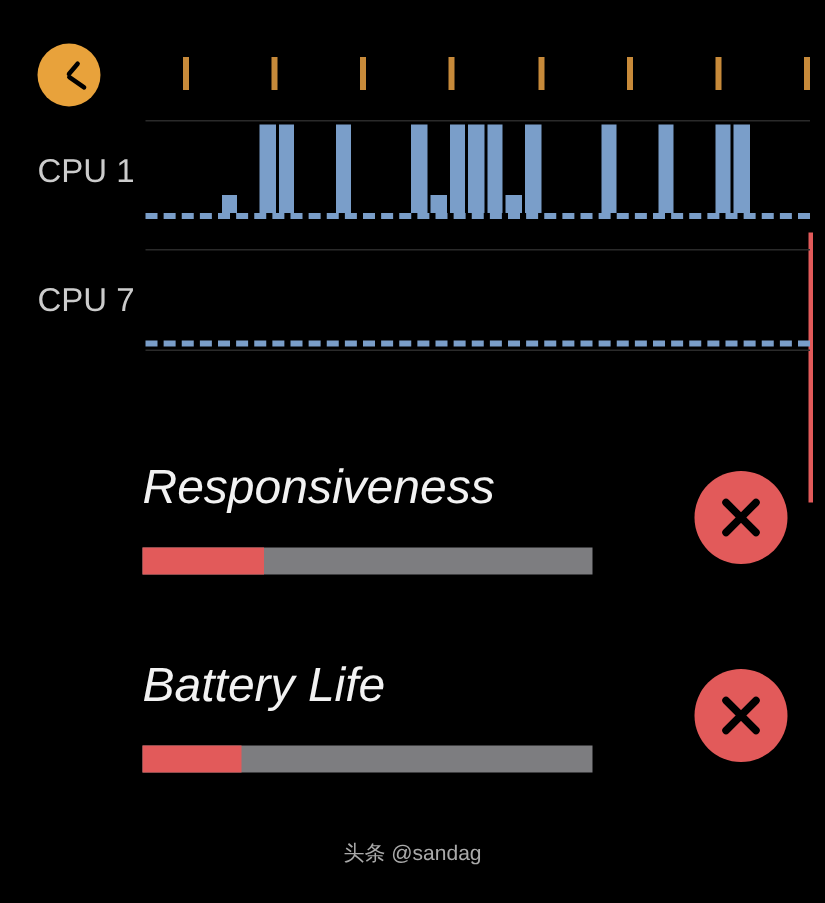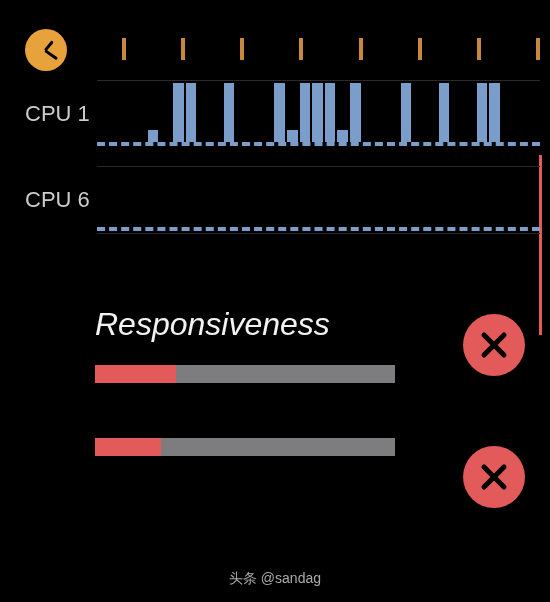--- a/index.html
+++ b/index.html
@@ -124,21 +124,21 @@
     width: 62px; height: 62px;
     border-radius: 50%;
     background: #e25a5a;
     display: flex;
     align-items: center;
     justify-content: center;
   }
   .x-badge svg { width: 30px; height: 30px; }
   .attrib {
     position: absolute;
-    bottom: 14px;
+    bottom: 24px;
     left: 0; right: 0;
     text-align: center;
     font-size: 14px;
     color: #aaa;
   }
 </style>
 </head>
 <body>
 
 <div class="timeline-row">
@@ -196,21 +196,21 @@
           <span style="height: 100%;"></span>
           <span class="gap" style="height: 0%;"></span>
           <span class="gap" style="height: 0%;"></span>
           <span class="gap" style="height: 0%;"></span>
         </div>
       <div class="dashed"></div>
     </div>
   </div>
 
   <div class="cpu-row">
-    <div class="cpu-label">CPU 6</div>
+    <div class="cpu-label">CPU 7</div>
     <div class="chart-lane last">
       <div class="bars" id="bars1"></div>
       <div class="dashed"></div>
     </div>
   </div>
 </div>
 
 <div class="metrics">
   <div class="metric">
     <div class="metric-title">Responsiveness</div>
@@ -218,20 +218,21 @@
       <div class="prog-fill" id="fill0" style="width: 27%;"></div>
     </div>
     <div class="x-badge">
       <svg viewBox="0 0 24 24">
           <path d="M4 4 L20 20 M20 4 L4 20" stroke="#000" stroke-width="4" stroke-linecap="round" fill="none"></path>
         </svg>
     </div>
   </div>
 
   <div class="metric">
+    <div class="metric-title">Battery Life</div>
     <div class="prog">
       <div class="prog-fill" id="fill1" style="width: 22%;"></div>
     </div>
     <div class="x-badge">
       <svg viewBox="0 0 24 24">
           <path d="M4 4 L20 20 M20 4 L4 20" stroke="#000" stroke-width="4" stroke-linecap="round" fill="none"></path>
         </svg>
     </div>
   </div>
 </div>

